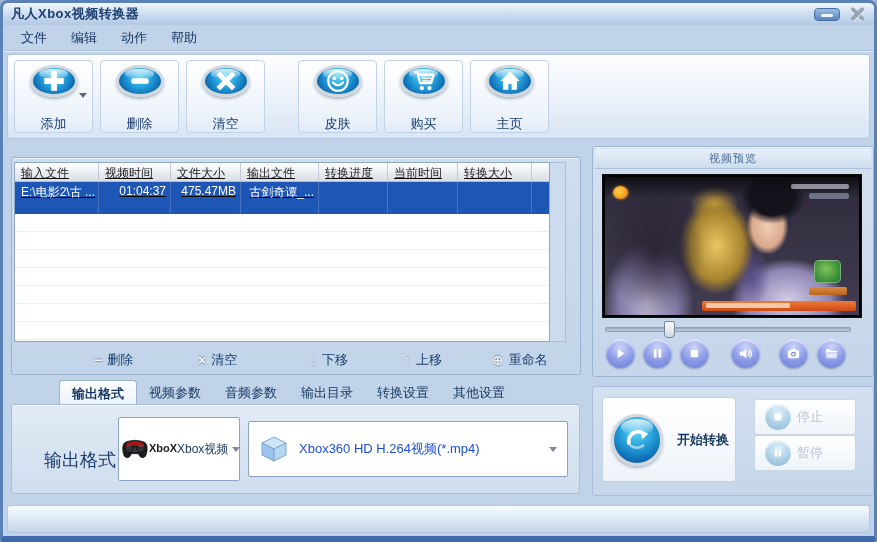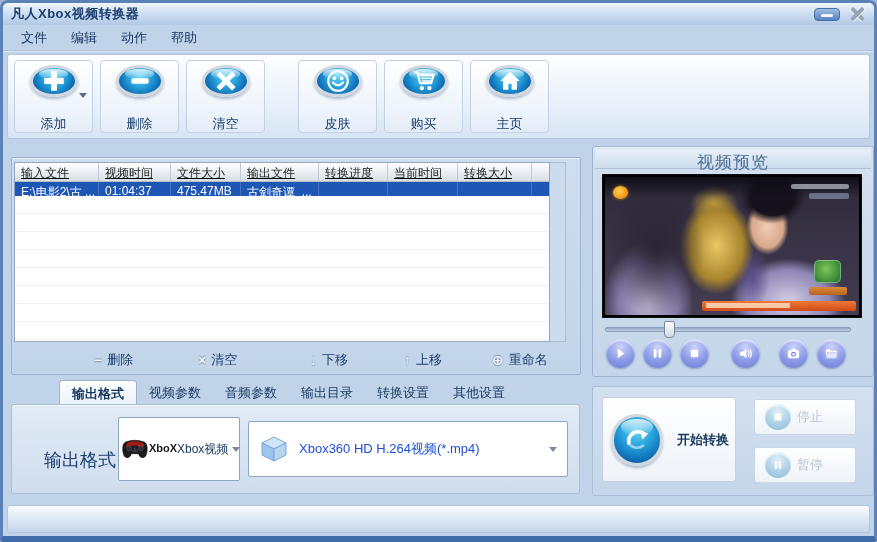--- a/index.html
+++ b/index.html
@@ -25,21 +25,21 @@
   .sphere{position:relative;width:48px;height:48px;border-radius:50%;background:radial-gradient(circle at 50% 30%,#62d4f4 0%,#28a3dd 40%,#0c6cb4 75%,#084e88 100%);border:3px solid #d2d8de;box-shadow:0 2px 3px rgba(40,70,110,.35);display:flex;align-items:center;justify-content:center;}
   .sphere::after{content:"";position:absolute;left:16%;right:16%;top:5%;height:36%;border-radius:50%;background:linear-gradient(rgba(255,255,255,.8),rgba(255,255,255,.03));pointer-events:none;}
   .sphere svg{width:26px;height:26px;position:relative;z-index:1;}
   .drop-arrow{position:absolute;right:5px;top:32px;width:0;height:0;border-left:4px solid transparent;border-right:4px solid transparent;border-top:5px solid #5a6a7e;}
   
   .filepanel{position:absolute;left:8px;top:154px;width:570px;height:218px;background:linear-gradient(180deg,#cfdeef,#c2d4e9);border:1px solid #9db4d0;border-radius:2px;box-shadow:inset 0 1px 0 #e8f0f9;}
   .table{position:absolute;left:2px;top:4px;width:536px;height:180px;background:#ffffff;border:1px solid #8ea9c7;overflow:hidden;text-decoration:underline;}
   .scrollstrip{position:absolute;left:538px;top:4px;width:16px;height:180px;background:#ccdcee;border:1px solid #aabfd8;border-left:none;}
   .thead{display:flex;height:19px;background:linear-gradient(180deg,#ffffff,#e9edf2 55%,#d9dee6);border-bottom:1px solid #b7bfca;}
   .th{font-size:12px;color:#1c1c1c;padding:2px 4px 0 6px;border-right:1px solid #c3cad4;white-space:nowrap;overflow:hidden;}
-  .trow{display:flex;height:14px;}
+  .trow{display:flex;height:32px;text-align:right;}
   .trow.selected{background:#1e56b5;color:#ffffff;}
   .td{font-size:12px;padding:2px 4px 0 6px;border-right:1px solid rgba(120,150,200,.45);white-space:nowrap;overflow:hidden;}
   .emptyrow{height:18px;border-bottom:1px solid #edf1f6;}
   .c0{width:84px;} .c1{width:72px;} .c2{width:70px;} .c3{width:78px;} .c4{width:69px;} .c5{width:70px;} .c6{width:74px;} .cF{flex:1;border-right:none;}
   
   .linksrow{position:absolute;left:0;right:0;top:188px;height:28px;display:flex;align-items:center;}
   .linkitem{display:flex;align-items:center;gap:5px;position:absolute;cursor:default;}
   .link-ico{font-size:14px;font-weight:bold;color:#f3f7fb;text-shadow:0 1px 1px #7e93ad, 0 -1px 1px #7e93ad;line-height:1;}
   .linkitem .lbl{font-size:13px;color:#1b3e6f;}
   
@@ -52,21 +52,21 @@
   .of-label{position:absolute;left:32px;top:36px;font-size:18px;color:#1b3e6f;margin-top:7px;}
   .combo1{position:absolute;left:106px;top:12px;width:122px;height:64px;background:#ffffff;border:1px solid #8aa6c4;border-radius:2px;display:flex;align-items:center;}
   .pad-wrap{width:56px;display:flex;flex-direction:row;align-items:center;margin-left:2px;}
   .pad-name{font-size:11px;font-weight:bold;color:#1a1a1a;margin-top:-2px;}
   .combo1-text{font-size:12px;color:#17375e;white-space:nowrap;}
   .combo2{position:absolute;left:236px;top:16px;width:320px;height:56px;background:#ffffff;border:1px solid #8aa6c4;border-radius:2px;display:flex;align-items:center;padding:0 10px;gap:10px;}
   .combo2-text{font-size:13px;color:#1d4ed8;flex:1;white-space:nowrap;overflow:hidden;}
   .caret{width:0;height:0;border-left:4px solid transparent;border-right:4px solid transparent;border-top:5px solid #7a8aa0;}
   
   .prevgroup{position:absolute;left:589px;top:143px;width:282px;height:231px;background:linear-gradient(180deg,#d3e0f0,#c5d6ea);border:1px solid #9db4cf;border-radius:3px;box-shadow:inset 0 1px 0 #eef4fa;}
-  .prevtitle{position:absolute;left:2px;right:2px;top:2px;height:20px;background:linear-gradient(180deg,#e8f0f9,#cddded);border-bottom:1px solid #aec3da;text-align:center;font-size:17px;color:#4a6d96;letter-spacing:1px;padding-top:2px;}
+  .prevtitle{position:absolute;left:2px;right:2px;top:2px;height:20px;background:linear-gradient(180deg,#e8f0f9,#cddded);border-bottom:1px solid #aec3da;text-align:center;font-size:11px;color:#4a6d96;letter-spacing:1px;padding-top:2px;}
   .video{position:absolute;left:9px;top:27px;width:260px;height:144px;background:#000;border:1px solid #111;padding:2px;}
   .scene{position:relative;width:100%;height:100%;overflow:hidden;
     background:
       linear-gradient(180deg,rgba(12,12,18,.95) 0%,rgba(12,12,18,0) 15%),
       radial-gradient(70px 95px at 20% 52%,#2a2433 0%,rgba(42,36,51,0) 70%),
       radial-gradient(58px 80px at 17% 92%,#bdb6d2 0%,#837aa6 50%,rgba(131,122,166,0) 78%),
       radial-gradient(48px 62px at 44% 50%,#e8c864 0%,#a8842e 55%,rgba(168,132,46,0) 78%),
       radial-gradient(34px 26px at 43% 20%,#c9a43c 0%,rgba(201,164,60,0) 72%),
       radial-gradient(40px 32px at 66% 15%,#15121c 0%,#15121c 55%,rgba(21,18,28,0) 82%),
       radial-gradient(27px 36px at 64% 36%,#f0cdb4 0%,#d9a98c 58%,rgba(217,169,140,0) 78%),
@@ -85,21 +85,21 @@
   .pbrow{position:absolute;left:0;right:0;top:192px;height:32px;}
   .pbtn{position:absolute;top:0;width:29px;height:29px;border-radius:50%;background:radial-gradient(circle at 50% 28%,#ccd5f7 0%,#8b9ae6 55%,#6a7bd2 100%);box-shadow:inset 0 2px 2px rgba(255,255,255,.7),0 1px 2px rgba(50,70,120,.4);display:flex;align-items:center;justify-content:center;}
   .pbtn svg{width:15px;height:15px;}
   
   .convgroup{position:absolute;left:589px;top:383px;width:282px;height:110px;background:linear-gradient(180deg,#d3e0f0,#c5d6ea);border:1px solid #a9bed8;border-radius:3px;}
   .startcard{position:absolute;left:9px;top:10px;width:134px;height:85px;background:linear-gradient(180deg,#ffffff,#eef3f9);border:1px solid #c3d2e2;border-radius:3px;display:flex;align-items:center;padding-left:8px;gap:14px;cursor:default;}
   .start-sphere{width:52px;height:52px;flex:0 0 auto;}
   .start-sphere svg{width:30px;height:30px;}
   .startcard .lbl{font-size:13px;font-weight:bold;color:#17375e;}
   .sidecard{position:absolute;left:161px;width:102px;height:36px;background:linear-gradient(180deg,#ffffff,#eef3f9);border:1px solid #c9d6e4;border-radius:3px;display:flex;align-items:center;padding-left:10px;gap:6px;}
-  .sc1{top:12px;} .sc2{top:60px;}
+  .sc1{top:12px;} .sc2{top:48px;}
   .dis-circle{width:26px;height:26px;border-radius:50%;background:radial-gradient(circle at 50% 30%,#def0f9 0%,#a9cde4 60%,#8db8d6 100%);box-shadow:inset 0 2px 2px rgba(255,255,255,.8);display:flex;align-items:center;justify-content:center;}
   .dis-circle svg{width:12px;height:12px;}
   .sidecard .lbl{font-size:13px;color:#b9c4d2;}
   
   .statusbar{position:absolute;left:4px;right:4px;bottom:3px;height:28px;background:linear-gradient(180deg,#f8fbfe 0%,#dde9f5 50%,#c4d5e9 100%);border:1px solid #b3c6dd;border-radius:3px;}
 </style>
 </head>
 <body>
 
 <div class="window">

